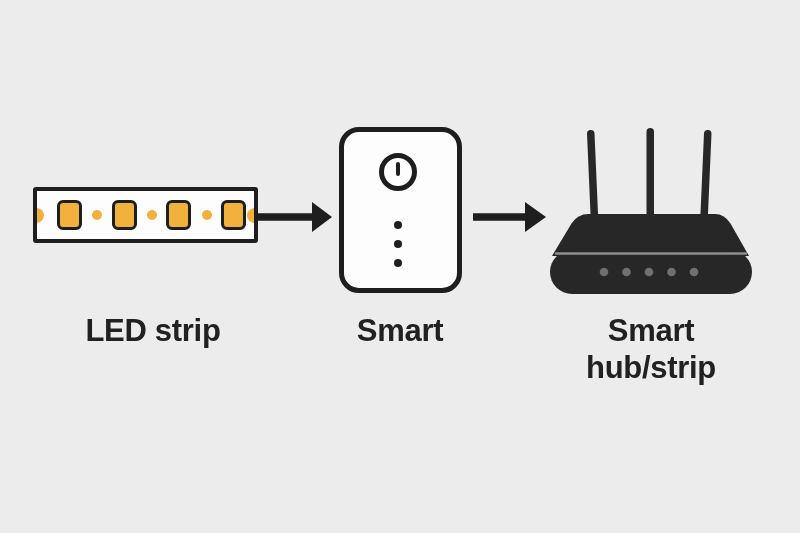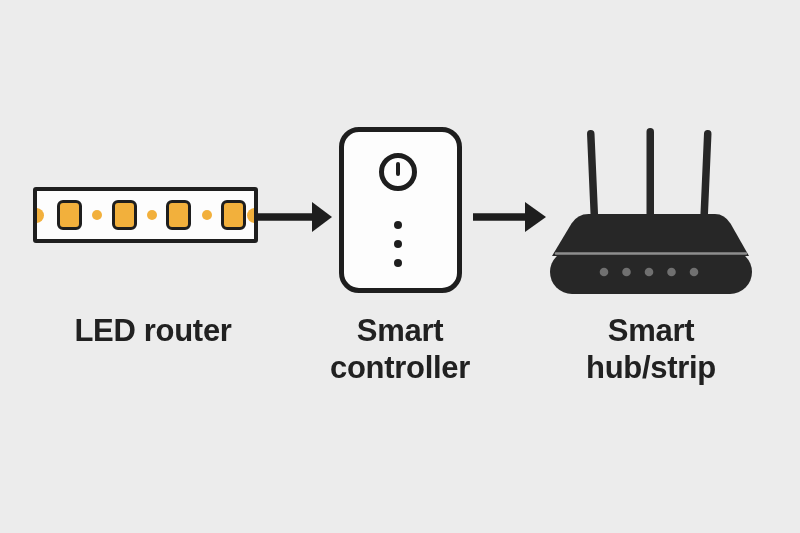--- a/index.html
+++ b/index.html
@@ -166,26 +166,25 @@
     <rect class="router-body" x="5" y="124" width="202" height="44" rx="22"></rect>
     <line class="router-divider" x1="11" y1="127.5" x2="201" y2="127.5"></line>
     <circle class="router-dot" cx="59" cy="146" r="4.3"></circle>
     <circle class="router-dot" cx="81.5" cy="146" r="4.3"></circle>
     <circle class="router-dot" cx="104" cy="146" r="4.3"></circle>
     <circle class="router-dot" cx="126.5" cy="146" r="4.3"></circle>
     <circle class="router-dot" cx="149" cy="146" r="4.3"></circle>
   </svg>
 
   <div class="label label-led">
-    <span>LED router</span>
+    <span>LED strip</span>
   </div>
 
   <div class="label label-controller">
     <div>Smart</div>
-    <div>controller</div>
   </div>
 
   <div class="label label-router">
     <div>Smart</div>
     <div>hub/strip</div>
   </div>
 
 </div>
 
 </body></html>

